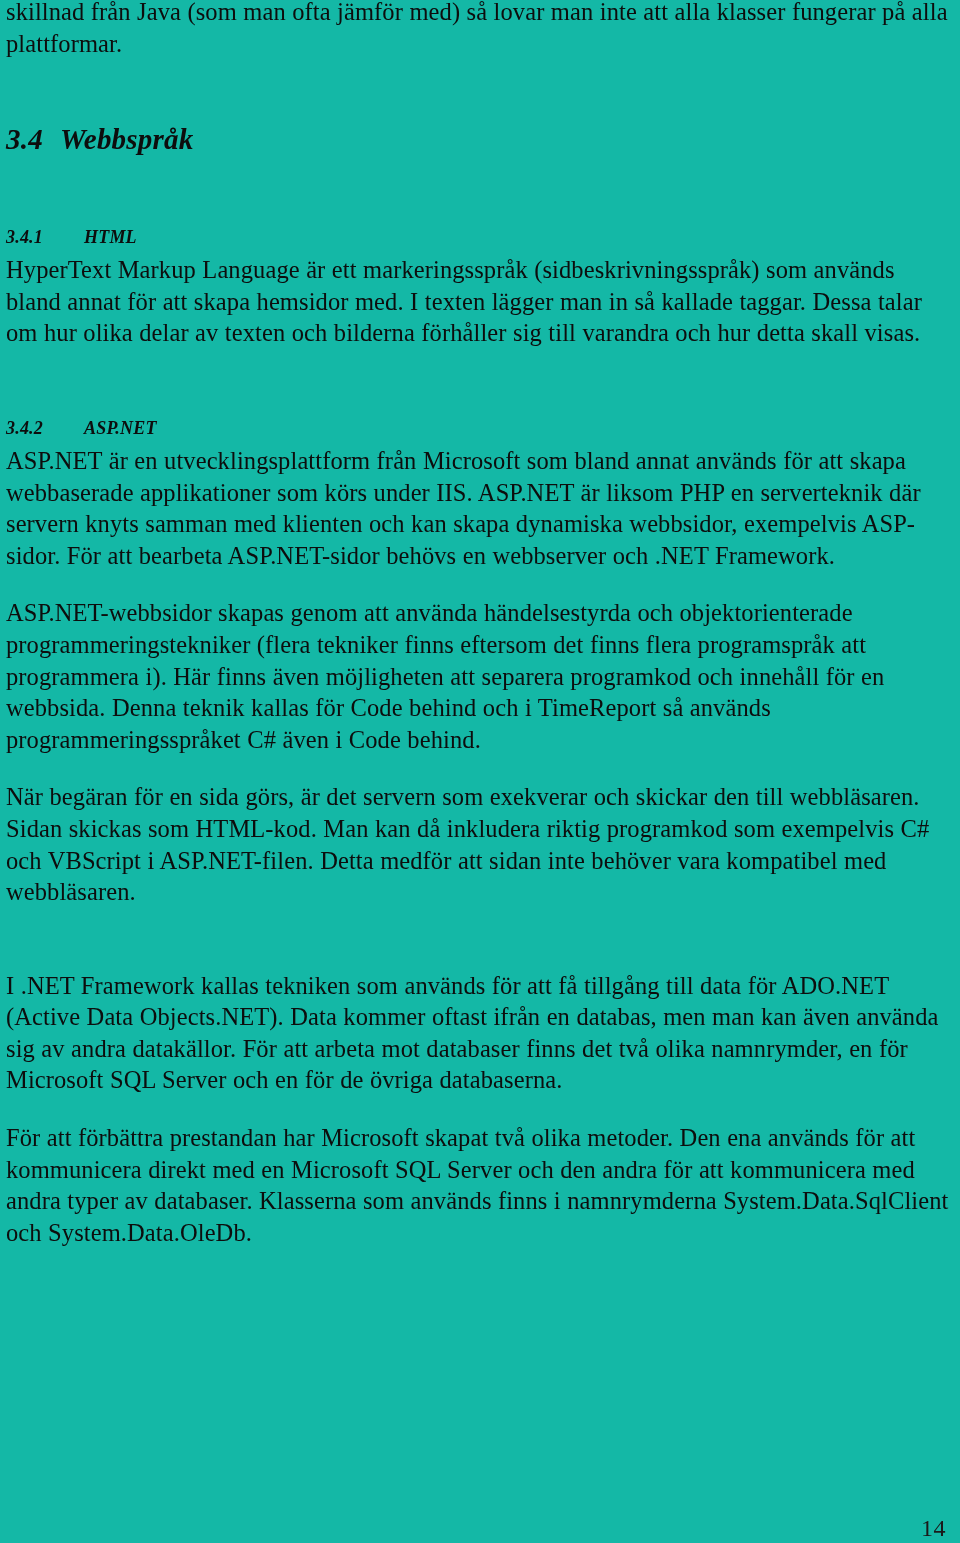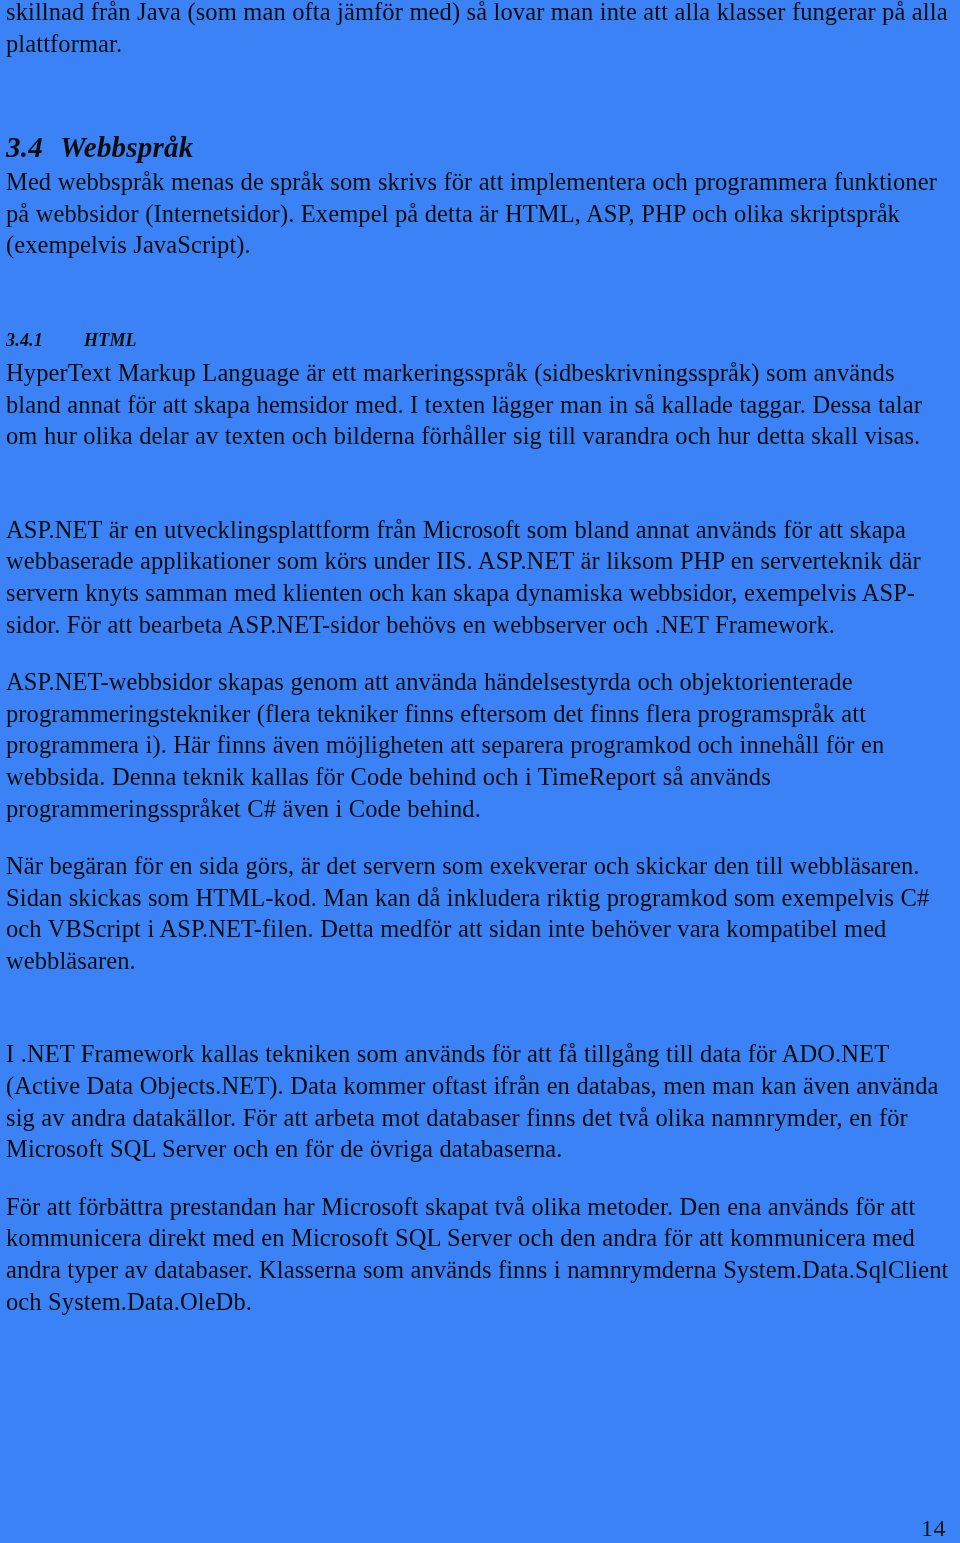--- a/index.html
+++ b/index.html
@@ -15,21 +15,21 @@
     color: #0d0d0d;
     overflow: hidden;
   }
 
   .page {
     position: absolute;
     left: 0;
     top: 0;
     width: 960px;
     height: 1543px;
-    background: #3b82f6;
+    background: #14b8a6;
   }
 
   .content {
     position: absolute;
     left: 6px;
     top: -4px;
     width: 948px;
   }
 
   p.body-par {
@@ -62,21 +62,21 @@
 
   h3.subsection-heading {
     font-size: 18px;
     line-height: 34px;
     letter-spacing: 0.2px;
   }
 
   .heading-num {
     display: inline-block;
   }
-  h2.section-heading .heading-num { min-width: 54px; margin-top: 8px; }
+  h2.section-heading .heading-num { min-width: 54px; }
   h3.subsection-heading .heading-num { min-width: 78px; }
 
   .heading-title {
     display: inline-block;
     text-align: right;
   }
 
   .page-number {
     position: absolute;
     right: 14px;
@@ -94,32 +94,34 @@
   <div class="content">
 
     <p class="body-par">skillnad från Java (som man ofta jämför med) så lovar man inte att alla klasser fungerar på alla plattformar.</p>
 
     <div class="gap-xl"></div>
 
     <h2 class="section-heading">
       <span class="heading-num">3.4</span><span class="heading-title">Webbspråk</span>
     </h2>
 
-    <p class="body-par">Med webbspråk menas de språk som skrivs för att implementera och programmera funktioner på webbsidor (Internetsidor). Exempel på detta är HTML, ASP, PHP och olika skriptspråk (exempelvis JavaScript).</p>
 
     <div class="gap-xl"></div>
 
     <h3 class="subsection-heading">
       <span class="heading-num">3.4.1</span><span class="heading-title">HTML</span>
     </h3>
 
     <p class="body-par">HyperText Markup Language är ett markeringsspråk (sidbeskrivningsspråk) som används bland annat för att skapa hemsidor med. I texten lägger man in så kallade taggar. Dessa talar om hur olika delar av texten och bilderna förhåller sig till varandra och hur detta skall visas.</p>
 
     <div class="gap-xl"></div>
 
+    <h3 class="subsection-heading">
+      <span class="heading-num">3.4.2</span><span class="heading-title">ASP.NET</span>
+    </h3>
 
     <p class="body-par">ASP.NET är en utvecklingsplattform från Microsoft som bland annat används för att skapa webbaserade applikationer som körs under IIS. ASP.NET är liksom PHP en serverteknik där servern knyts samman med klienten och kan skapa dynamiska webbsidor, exempelvis ASP-sidor. För att bearbeta ASP.NET-sidor behövs en webbserver och .NET Framework.</p>
 
     <div class="gap-sm"></div>
 
     <p class="body-par">ASP.NET-webbsidor skapas genom att använda händelsestyrda och objektorienterade programmeringstekniker (flera tekniker finns eftersom det finns flera programspråk att programmera i). Här finns även möjligheten att separera programkod och innehåll för en webbsida. Denna teknik kallas för Code behind och i TimeReport så används programmeringsspråket C# även i Code behind.</p>
 
     <div class="gap-sm"></div>
 
     <p class="body-par">När begäran för en sida görs, är det servern som exekverar och skickar den till webbläsaren. Sidan skickas som HTML-kod. Man kan då inkludera riktig programkod som exempelvis C# och VBScript i ASP.NET-filen. Detta medför att sidan inte behöver vara kompatibel med webbläsaren.</p>

